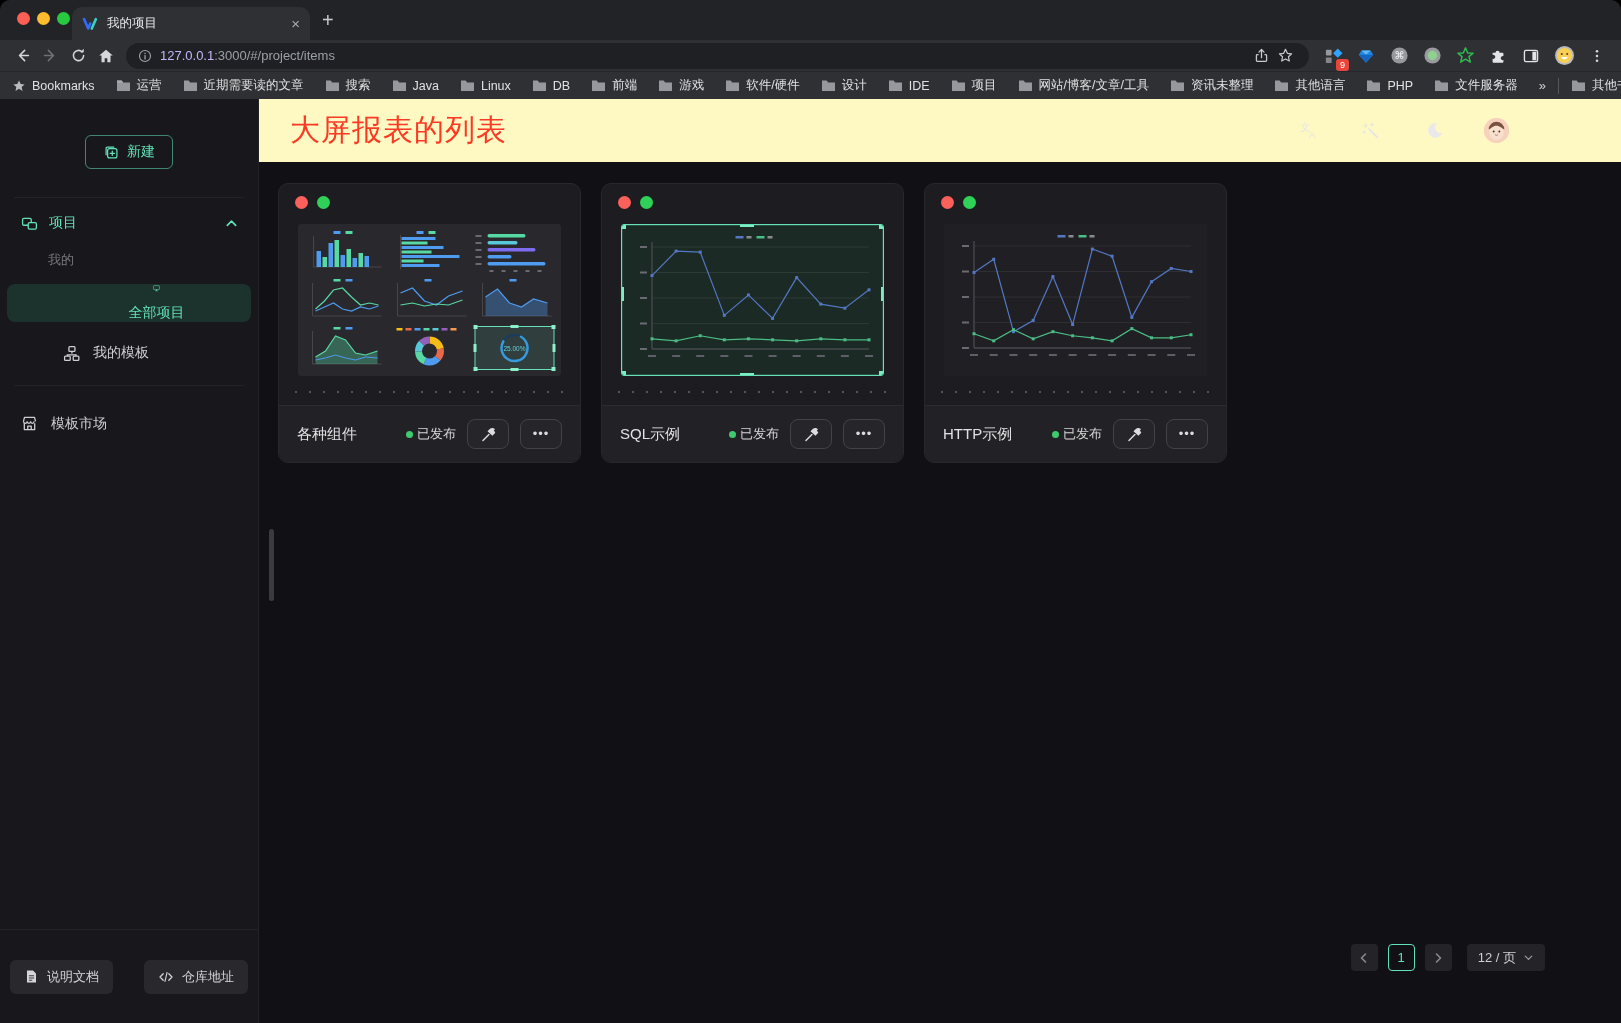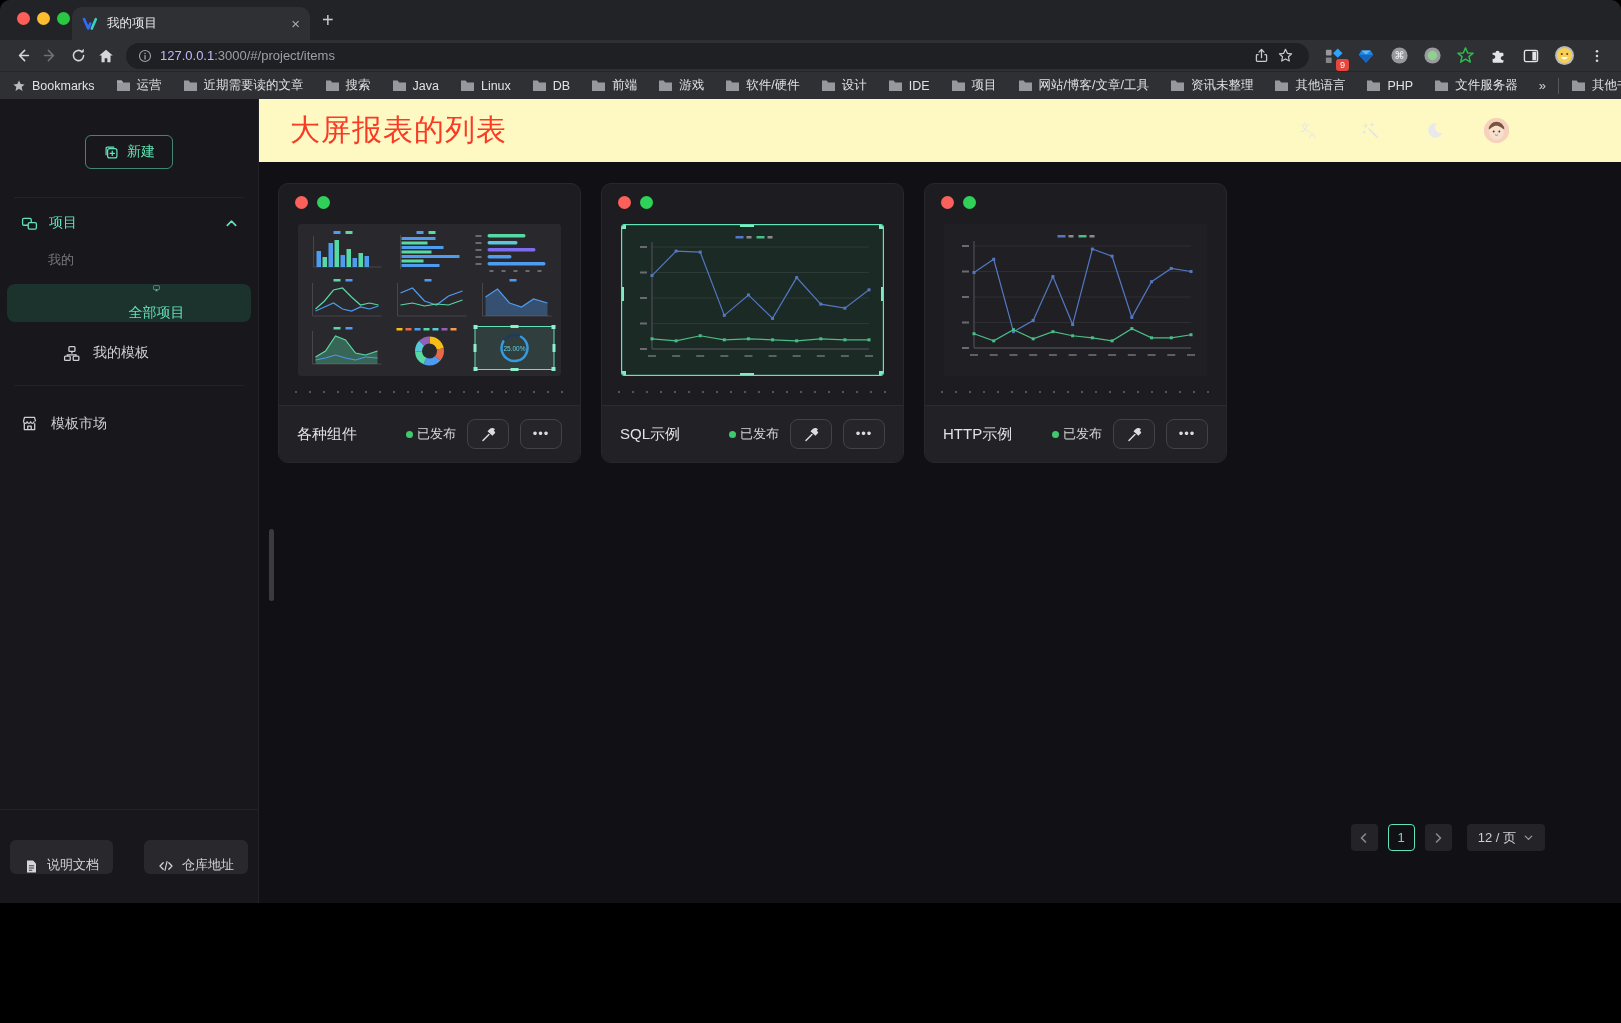--- a/index.html
+++ b/index.html
@@ -1,17 +1,17 @@
 <!DOCTYPE html>
 <html><head>
 <meta charset="utf-8">
 <style>
   * { margin:0; padding:0; box-sizing:border-box; }
   body { background:#000; font-family:"Liberation Sans","DejaVu Sans",sans-serif; }
-  .screen { position:relative; width:1621px; height:903px; overflow:hidden;
+  .screen { position:relative; width:1621px; height:1023px; overflow:hidden;
             background:#101014; border-radius:10px 10px 0 0; }
 
   
   .titlebar { position:relative; height:40px; background:#222327; }
   .tl { position:absolute; top:12px; width:13px; height:13px; border-radius:50%; }
   .tl.red { left:17px; background:#ff5f57; }
   .tl.yellow { left:37px; background:#febc2e; }
   .tl.green { left:57px; background:#28c840; }
   .tab { position:absolute; left:72px; top:7px; width:238px; height:33px;
          background:#2f3034; border-radius:10px 10px 0 0; display:flex; align-items:center; padding:0 10px; }
@@ -49,21 +49,21 @@
   .sec-row { position:absolute; top:108px; left:0; right:0; height:32px; display:flex; align-items:center; padding:0 20px;
              color:#63e2b7; font-size:14px; gap:10px; }
   .sec-row .grow { flex:1; }
   .group-label { position:absolute; top:152px; left:48px; color:#77777c; font-size:13px; }
   .sb-item { position:absolute; left:7px; right:7px; height:38px; border-radius:8px; display:flex; align-items:center;
              gap:12px; padding-left:55px; font-size:14px; color:#cfcfd3; background:none; border:none; }
   .sb-item.active { background:#1b332c; color:#63e2b7;flex-direction:column; }
   .sb-item.root { padding-left:13px;align-items:flex-end; }
   .sb-footer { position:absolute; left:0; right:0; bottom:0; height:94px; border-top:1px solid #232327;
                display:flex; align-items:center; justify-content:space-between; padding:0 10px; }
-  .sb-foot-btn { display:flex; align-items:flex-end; gap:8px; height:34px; padding:0 14px; background:#29292d;
+  .sb-foot-btn { display:flex; align-items:center; gap:8px; height:34px; padding:0 14px; background:#29292d;
                  border:none; border-radius:6px; color:#d6d6d8; font-size:13px; }
 
   .main { position:relative; flex:1; }
   .app-header { position:relative; height:63px; background:#fef9c3; display:flex; align-items:center;
                 padding:0 112px 0 31px; }
   .page-title { color:#fb3a24; font-size:30px; font-weight:500; letter-spacing:1px; }
   .hdr-icons { margin-left:auto; display:flex; align-items:center; gap:37px; }
   .hdr-btn { background:none; border:none; display:flex; align-items:center; justify-content:center; width:26px; height:26px; }
   .avatar { width:25px; height:25px; border-radius:50%; overflow:hidden; background:#f6d2bc; }
 

